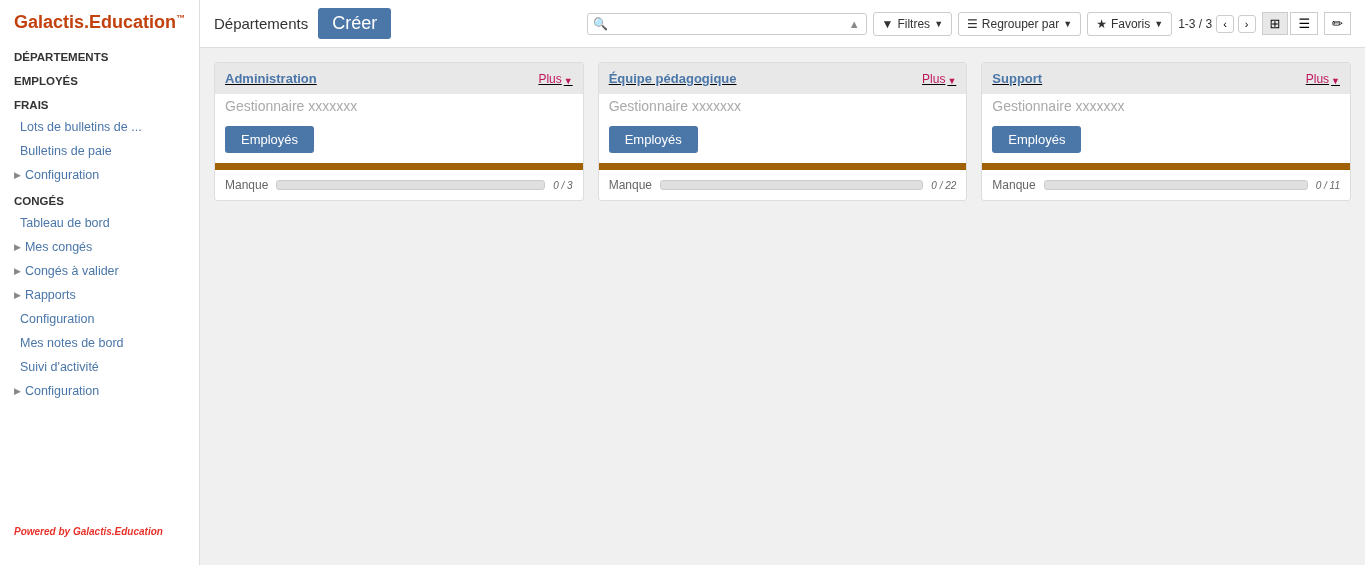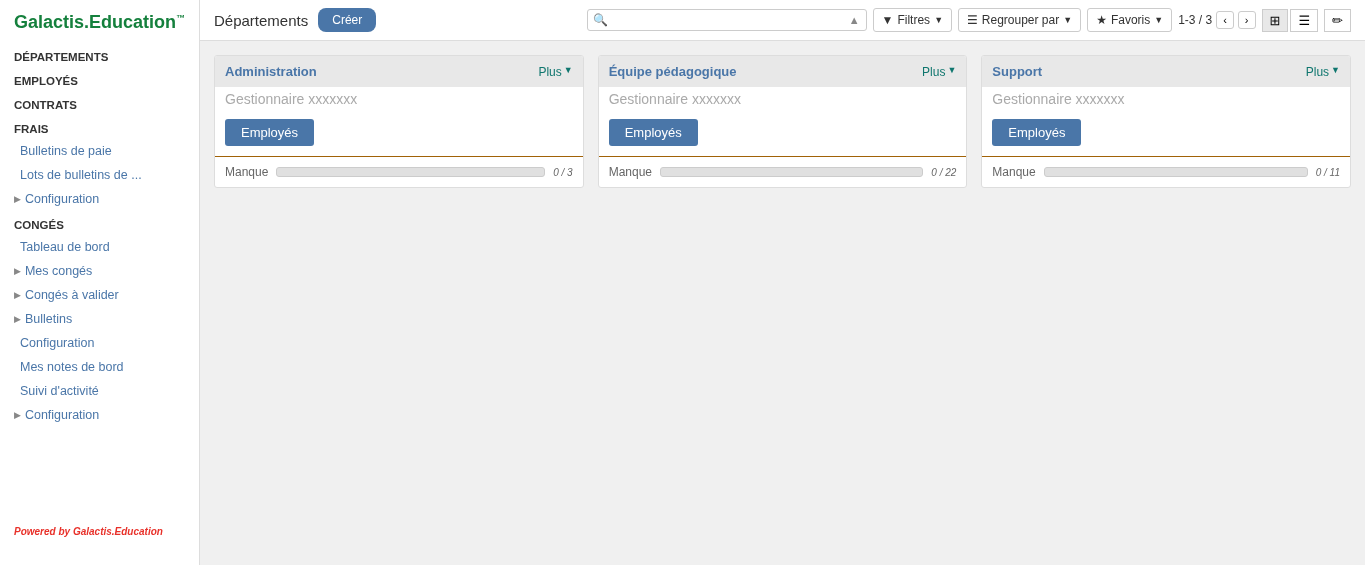--- a/index.html
+++ b/index.html
@@ -15,21 +15,21 @@
       display: flex;
       flex-direction: column;
       padding-bottom: 20px;
     }
     .logo {
       padding: 12px 14px 10px;
       font-size: 18px;
       font-weight: bold;
       color: #333;
     }
-    .logo span { color: #15803d; }
+    .logo span { color: #c2410c; }
     .logo .tm { font-size: 9px; vertical-align: super; }
 
     .sidebar-section-title {
       padding: 8px 14px 4px;
       font-weight: bold;
       font-size: 11.5px;
       color: #333;
       cursor: default;
     }
     .sidebar-item {
@@ -80,23 +80,23 @@
       flex-wrap: wrap;
       gap: 8px;
     }
     .topbar-left { display: flex; align-items: center; gap: 10px; }
     .page-title { font-size: 15px; color: #333; font-weight: normal; }
     .btn-create {
       background: #4a76a8;
       color: #fff;
       border: none;
       padding: 5px 14px;
-      border-radius: 8px;
-      cursor: pointer;
-      font-size: 12px;
+      border-radius: 3px;
+      cursor: pointer;
+      font-size: 18px;
     }
 
     .topbar-right { display: flex; align-items: center; gap: 6px; }
     .search-box {
       display: flex;
       align-items: center;
       border: 1px solid #ccc;
       border-radius: 3px;
       background: #fff;
       padding: 3px 6px;
@@ -170,35 +170,36 @@
       border: 1px solid #ddd;
       border-radius: 3px;
       overflow: hidden;
     }
     .card-header {
       background: #e8e8e8;
       padding: 8px 10px;
       display: flex;
       justify-content: space-between;
       align-items: center;
+      text-decoration: underline;
     }
     .card-title {
       color: #4a76a8;
       font-weight: bold;
       font-size: 13px;
     }
     .card-subtitle {
       font-size: 14px;
       color: #aaa;
       padding: 4px 10px 2px;
     }
     .card-body { padding: 10px; }
     .card-footer {
       padding: 8px 10px;
-      border-top: 1px solid #a16207;
+      border-top: 7px solid #a16207;
       display: flex;
       align-items: center;
       gap: 8px;
       font-size: 12px;
       color: #666;
     }
     .progress-bar-wrap {
       flex: 1;
       background: #e0e0e0;
       border-radius: 3px;
@@ -217,60 +218,59 @@
       color: #fff;
       border: none;
       padding: 6px 16px;
       border-radius: 3px;
       cursor: pointer;
       font-size: 13px;
     }
     .plus-btn {
       background: transparent;
       border: none;
-      color: #0f766e;
-      cursor: pointer;
-      font-size: 12px;
-      display: flex;
-      align-items: flex-start;
+      color: #be185d;
+      cursor: pointer;
+      font-size: 12px;
+      display: flex;
+      align-items: flex-end;
       gap: 2px;
     }
   </style>
 </head>
 <body>
 
 <div id="sidebar">
   <div class="logo">
     <span>Galactis.</span><span>Education</span><span class="tm">™</span>
   </div>
 
   <div class="sidebar-section-title">DÉPARTEMENTS</div>
   <div class="sidebar-section-title">EMPLOYÉS</div>
-  <div class="sidebar-section-title">CONTRATS</div>
   <div class="sidebar-section-title">FRAIS</div>
+  <div class="sidebar-item">Lots de bulletins de ...</div>
   <div class="sidebar-item">Bulletins de paie</div>
-  <div class="sidebar-item">Lots de bulletins de ...</div>
   <div class="sidebar-collapsible">
     <span class="chevron">▶</span>
     <span>Configuration</span>
   </div>
 
   <div class="sidebar-section-title">CONGÉS</div>
   <div class="sidebar-item">Tableau de bord</div>
   <div class="sidebar-collapsible">
     <span class="chevron">▶</span>
     <span>Mes congés</span>
   </div>
   <div class="sidebar-collapsible">
     <span class="chevron">▶</span>
     <span>Congés à valider</span>
   </div>
   <div class="sidebar-collapsible">
     <span class="chevron">▶</span>
-    <span>Bulletins</span>
+    <span>Rapports</span>
   </div>
   <div class="sidebar-item">Configuration</div>
 
   <div class="sidebar-item">Mes notes de bord</div>
   <div class="sidebar-item">Suivi d'activité</div>
   <div class="sidebar-collapsible">
     <span class="chevron">▶</span>
     <span>Configuration</span>
   </div>
 

